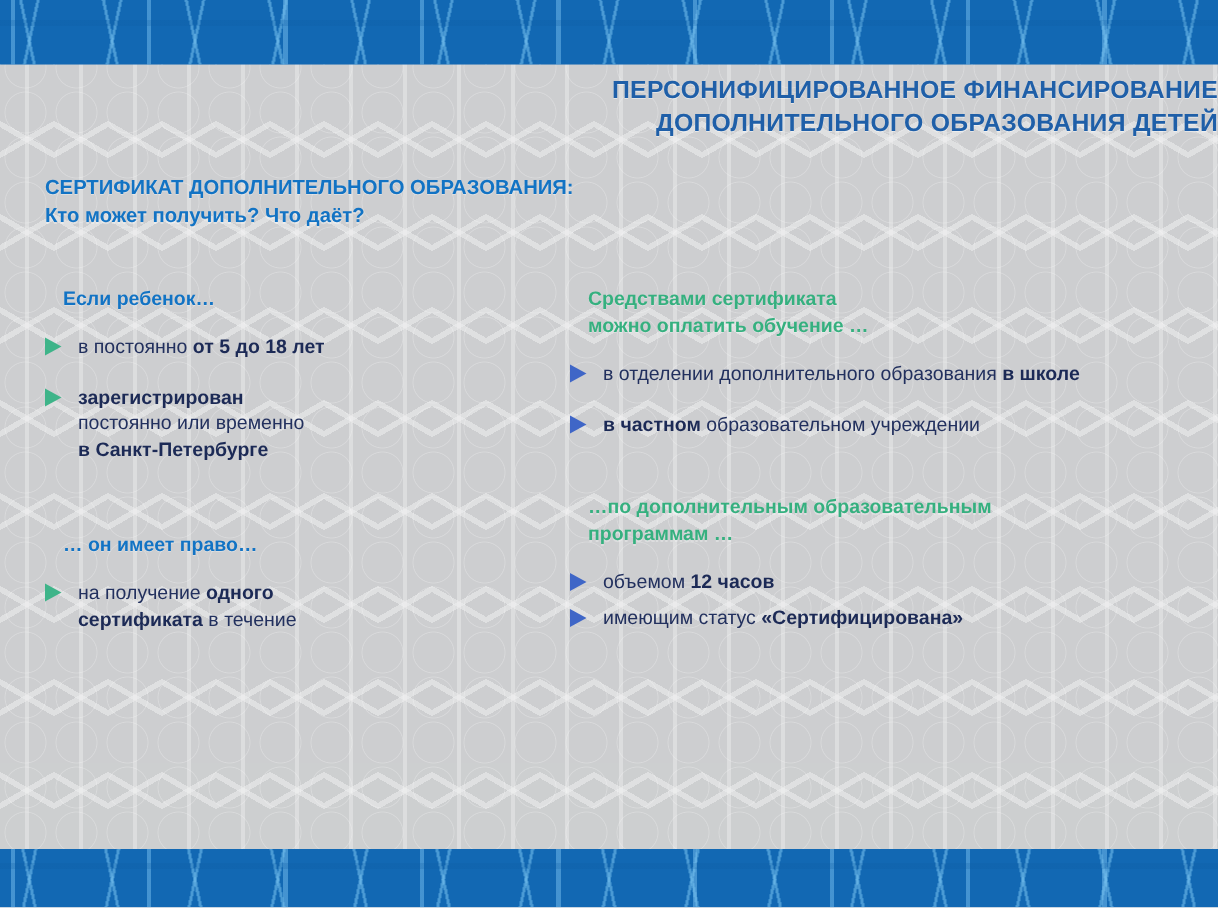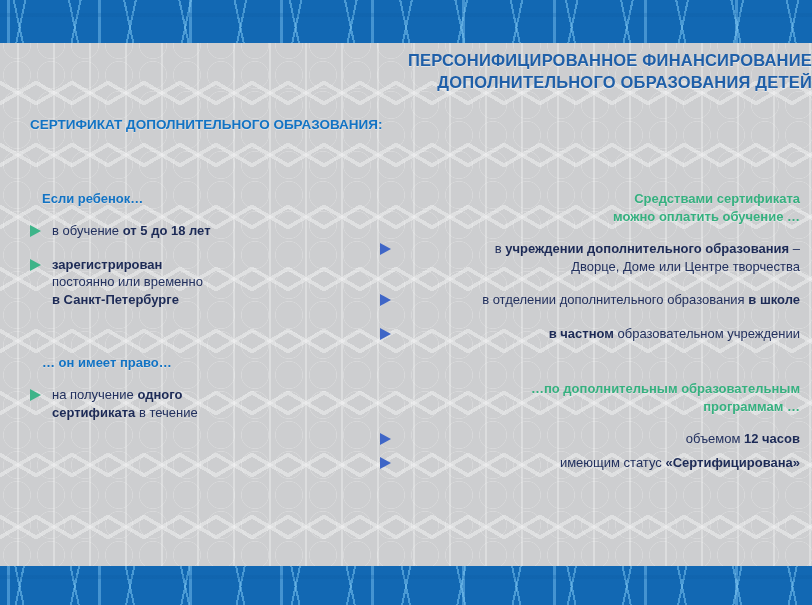--- a/index.html
+++ b/index.html
@@ -98,21 +98,21 @@
     font-weight: bold;
     font-size: 13.5px;
     line-height: 19px;
     text-shadow: 0 1px 0 rgba(255,255,255,.35);
   }
   #subtitle .sline { display: block; white-space: nowrap; }
 
   
   .col { position: absolute; }
   #col-left  { left: 30px;  top: 190px; width: 330px; }
-  #col-right { left: 380px; top: 190px; width: 420px; text-align: right; }
+  #col-right { left: 380px; top: 190px; width: 420px; }
 
   .grp-heading {
     font-weight: bold;
     font-size: 13px;
     line-height: 18px;
     margin: 0 0 14px 0;
     text-shadow: 0 1px 0 rgba(255,255,255,.3);
     padding-left: 12px;
   }
   .grp-heading.blue  { color: #1273c4; }
@@ -168,32 +168,33 @@
   <div class="band" id="band-top"></div>
   <div class="band" id="band-bottom"></div>
 
   <div id="header-title">
     <span class="tline">ПЕРСОНИФИЦИРОВАННОЕ ФИНАНСИРОВАНИЕ</span>
     <span class="tline">ДОПОЛНИТЕЛЬНОГО ОБРАЗОВАНИЯ ДЕТЕЙ</span>
   </div>
 
   <div id="subtitle">
     <span class="sline">СЕРТИФИКАТ ДОПОЛНИТЕЛЬНОГО ОБРАЗОВАНИЯ:</span>
+    <span class="sline">Кто может получить? Что даёт?</span>
   </div>
 
   <div class="col" id="col-left">
 
     <div id="block-left-1">
       <div class="grp-heading blue">
         <span class="hline">Если ребенок…</span>
       </div>
       <ul class="bullets" id="list-left-1">
           <li>
             <span class="tri"></span>
-            <span class="btxt"><span>в обучение </span><b>от 5 до 18 лет</b></span>
+            <span class="btxt"><span>в постоянно </span><b>от 5 до 18 лет</b></span>
           </li>
           <li>
             <span class="tri"></span>
             <span class="btxt"><b>зарегистрирован</b></span>
             <span class="btxt"><span>постоянно или временно</span></span>
             <span class="btxt"><b>в Санкт-Петербурге</b></span>
           </li>
         </ul>
     </div>
 
@@ -215,25 +216,20 @@
   <div class="col" id="col-right">
 
     <div id="block-right-1">
       <div class="grp-heading green">
         <span class="hline">Средствами сертификата</span>
         <span class="hline">можно оплатить обучение …</span>
       </div>
       <ul class="bullets" id="list-right-1">
           <li>
             <span class="tri blue"></span>
-            <span class="btxt"><span>в </span><b>учреждении дополнительного образования</b><span> –</span></span>
-            <span class="btxt"><span>Дворце, Доме или Центре творчества</span></span>
-          </li>
-          <li>
-            <span class="tri blue"></span>
             <span class="btxt"><span>в отделении дополнительного образования </span><b>в школе</b></span>
           </li>
           <li>
             <span class="tri blue"></span>
             <span class="btxt"><b>в частном</b><span> образовательном учреждении</span></span>
           </li>
         </ul>
     </div>
 
     <div id="block-right-2">

